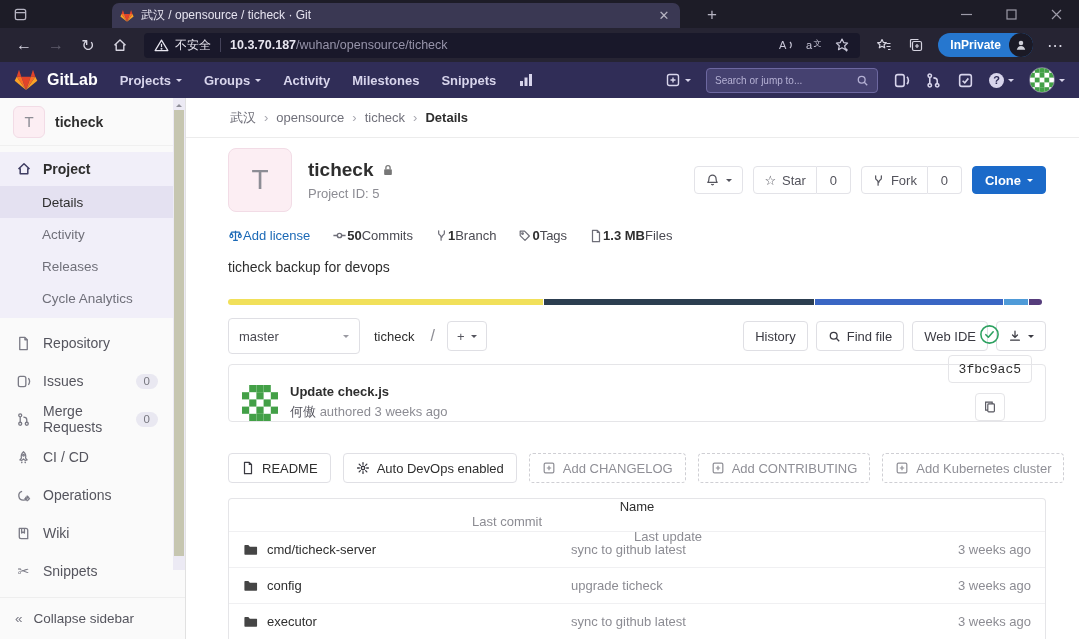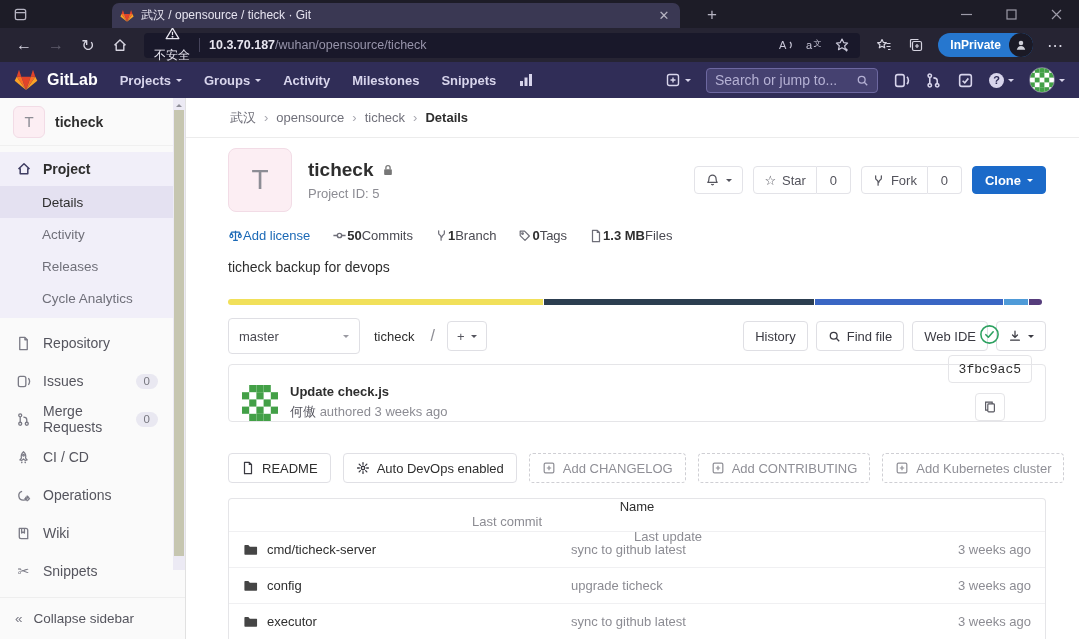--- a/index.html
+++ b/index.html
@@ -16,41 +16,41 @@
   .tab-close { color:#b6b4c2; font-size:13px; width:16px; text-align:center; }
   .new-tab { position:absolute; left:700px; top:3px; width:24px; height:24px; display:flex; align-items:center; justify-content:center; color:#b6b4c2; font-size:17px; }
   .win-controls { position:absolute; right:0; top:0; height:28px; display:flex; }
   .win-btn { width:45px; height:28px; display:flex; align-items:center; justify-content:center; color:#9d9ba8; }
 
   
   .toolbar { height:34px; background:#262433; display:flex; align-items:center; padding:0 8px; flex:none; }
   .tb-btn { width:32px; height:28px; display:flex; align-items:center; justify-content:center; color:#d6d4e0; font-size:16px; flex:none; }
   .tb-btn.disabled { color:#5f5d6c; }
   .addressbar { flex:1; height:25px; background:#19182a; border-radius:4px; display:flex; align-items:center; padding:0 4px 0 10px; margin:0 8px; min-width:0; }
-  .secure { display:flex; align-items:center; gap:6px; font-size:12px; color:#e8e6f0; white-space:nowrap;flex-direction:column; }
+  .secure { display:flex; align-items:center; gap:6px; font-size:12px; color:#e8e6f0; white-space:nowrap; }
   .ab-div { width:1px; height:14px; background:#45435a; margin:0 9px; flex:none; }
   .url { font-size:12.5px; white-space:nowrap; overflow:hidden; }
   .url .host { color:#e8e6f0; font-weight:700; }
   .url .path { color:#9794aa; }
   .ab-icons { margin-left:auto; display:flex; }
   .ab-ic { width:28px; height:23px; display:flex; align-items:center; justify-content:center; color:#c9c7d8; }
   .inprivate { height:24px; background:#2677cf; border-radius:12px; color:#fff; font-size:12px; font-weight:600; display:flex; align-items:center; padding-left:12px; gap:8px; margin:0 6px; flex:none; }
   .inprivate-av { width:24px; height:24px; border-radius:50%; background:#1b1a26; display:flex; align-items:center; justify-content:center; }
 
   
   .gl-nav { height:36px; background:#302d57; display:flex; align-items:center; padding:0 14px; flex:none; }
   .gl-logo { margin-right:9px; }
   .gl-brand-name { color:#fff; font-size:16px; font-weight:700; margin-right:22px; }
   .gl-links { display:flex; align-items:center; gap:22px; }
   .gl-link { color:#d8d5ec; font-size:13px; font-weight:600; display:flex; align-items:center; gap:5px; white-space:nowrap;text-align:right; }
   .caret { width:0; height:0; border:3.5px solid transparent; border-top-color:currentColor; transform:translateY(2px); }
   .gl-right { margin-left:auto; display:flex; align-items:center; gap:15px; }
   .gl-plus { display:flex; align-items:center; gap:4px; color:#d8d5ec; }
   .gl-search { width:172px; height:25px; background:#454170; border:1px solid #6d68a0; border-radius:4px; display:flex; align-items:center; padding:0 8px; }
-  .gl-search input { flex:1; min-width:0; background:transparent; border:0; outline:0; color:#cfcbe8; font-size:14px; font-family:inherit; }
+  .gl-search input { flex:1; min-width:0; background:transparent; border:0; outline:0; color:#cfcbe8; font-size:10px; font-family:inherit; }
   .gl-search input::placeholder { color:#b5b1d4; }
   .gl-ic { color:#d8d5ec; display:flex; align-items:center; }
   .help-wrap { display:flex; align-items:center; gap:4px; color:#d8d5ec; }
   .help-circle { width:15px; height:15px; border-radius:50%; background:#d8d5ec; color:#2e2b54; font-size:11px; font-weight:700; display:flex; align-items:center; justify-content:center; }
   .gl-avatar-wrap { display:flex; align-items:center; gap:4px; color:#d8d5ec; }
   .gl-avatar { width:26px; height:26px; border-radius:50%; overflow:hidden; border:1px solid rgba(255,255,255,.35); }
 
   
   .main { flex:1; display:flex; min-height:0; }
 

